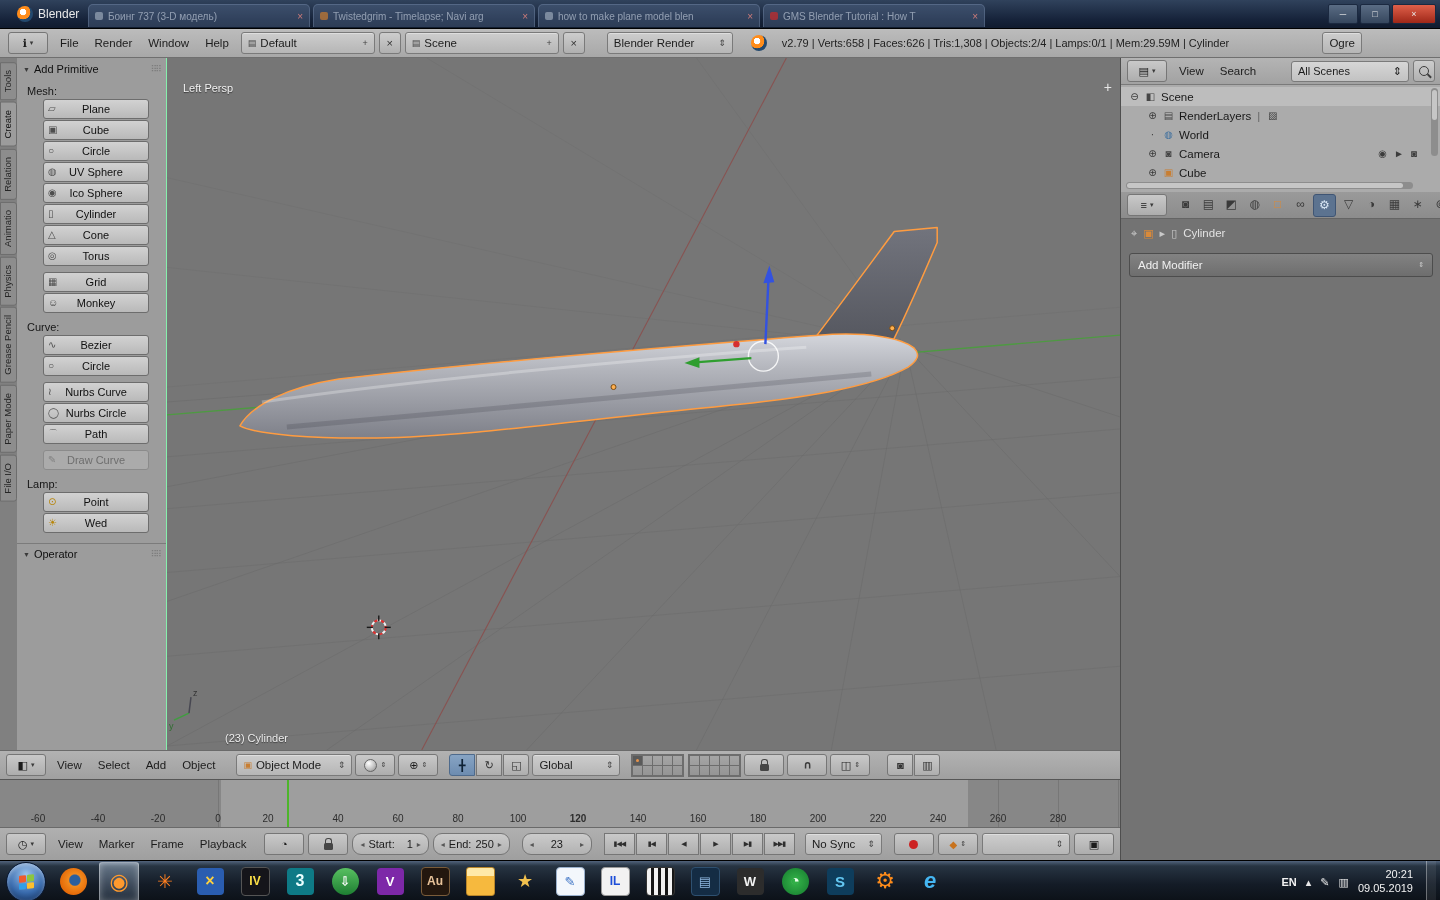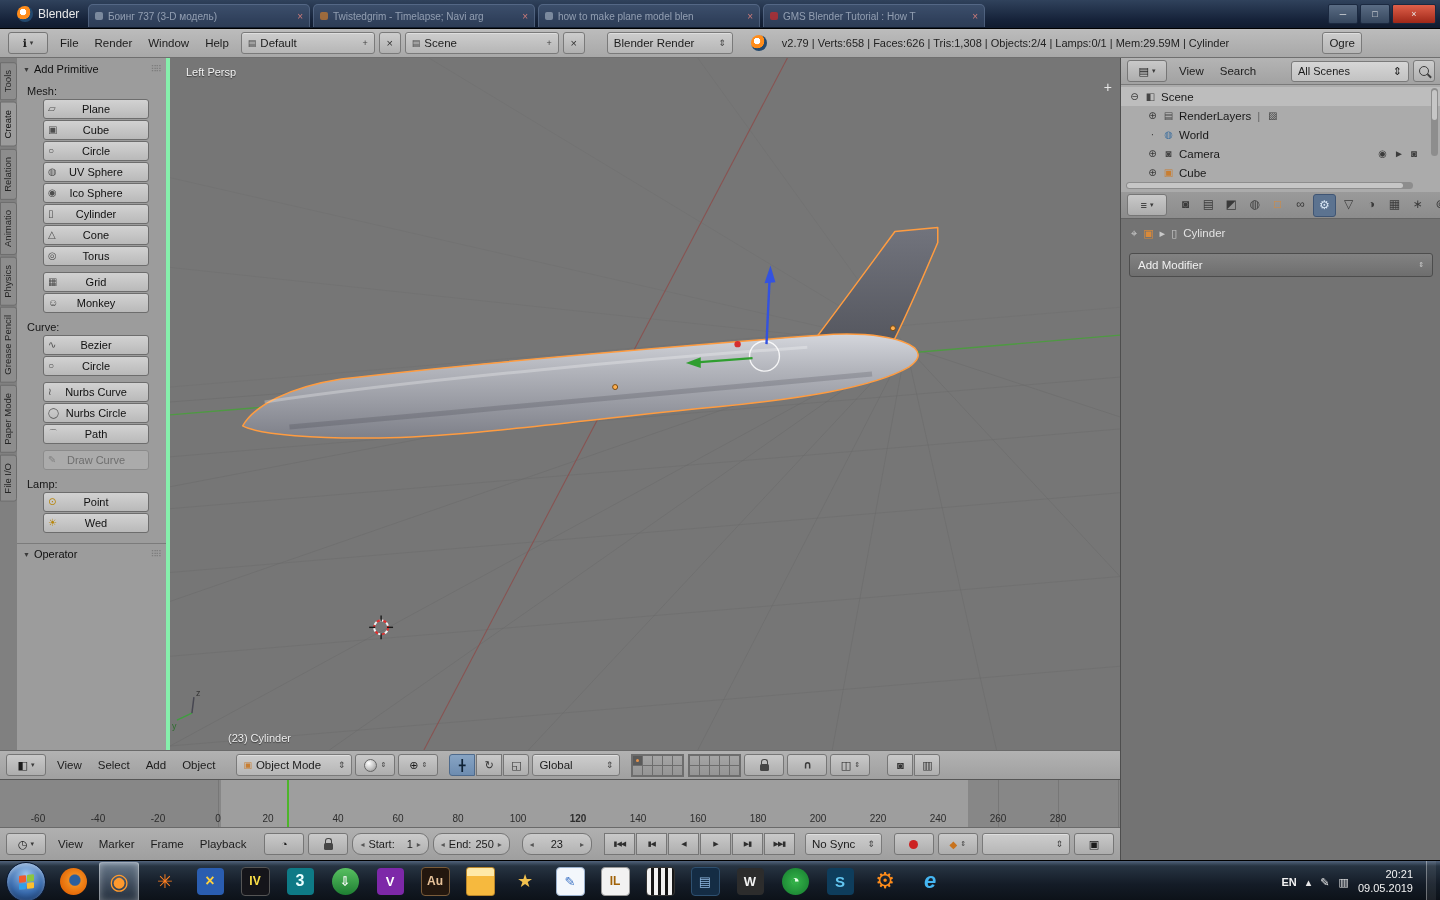--- a/index.html
+++ b/index.html
@@ -25,38 +25,38 @@
   .field .fi{font-size:9px;color:#444}
   .sq-btn{width:20px;height:20px;display:inline-flex;align-items:center;justify-content:center;background:linear-gradient(#cdcdcd,#b0b0b0);border:1px solid #7a7a7a;border-radius:3px;font-size:11px;color:#333}
   .stats{margin-left:6px;color:#222;font-size:11px;white-space:nowrap}
   .ogre{margin-left:auto;margin-right:70px}
   
   .main{display:flex;height:802px}
   .left-center{width:1120px;display:flex;flex-direction:column}
   .view3d{height:722px;display:flex;flex-direction:column}
   .view3d-body{flex:1;display:flex;min-height:0}
   
-  .toolshelf{width:166px;background:#9c9c9c;display:flex;border-right:4px solid #86efac}
+  .toolshelf{width:166px;background:#9c9c9c;display:flex;border-right:1px solid #86efac}
   .shelf-tabs{width:17px;background:#808080;display:flex;flex-direction:column;padding-top:3px}
   .shelf-tab{writing-mode:vertical-rl;transform:rotate(180deg);font-size:9.5px;color:#252525;background:#8d8d8d;border:1px solid #6d6d6d;padding:7px 1px;margin:1px 0;border-radius:3px 0 0 3px;cursor:pointer;text-align:center}
   .shelf-tab.active{background:#9c9c9c;color:#111}
   .shelf-body{flex:1;padding:3px 6px;position:relative;overflow:hidden}
   .panel-header{display:flex;align-items:center;gap:4px;font-size:11px;color:#101010;height:16px}
   .panel-header .dots{margin-left:auto;color:#7c7c7c;font-size:9px;letter-spacing:-2px}
   .shelf-label{font-size:11px;color:#151515;margin:8px 0 2px 4px}
   .shelf-btn{position:relative;display:flex;align-items:center;justify-content:center;width:104px;height:18px;margin:1px 0 0 20px;background:linear-gradient(#d2d2d2,#b9b9b9);border:1px solid #6d6d6d;border-radius:3px;font-size:11px;color:#101010;cursor:pointer}
   .shelf-btn .sb-icon{position:absolute;left:4px;font-size:10px;color:#4e4e4e;line-height:1}
   .shelf-btn.disabled{background:#ababab;color:#6e6e6e;border-color:#8b8b8b}
   .shelf-btn.disabled .sb-icon{color:#828282}
   .grp{margin-top:6px}
   .shelf-divider{border-top:1px solid #7b7b7b;margin:10px -6px 0}
   
   .viewport{flex:1;position:relative;background:#767676;overflow:hidden}
   .vp-svg{position:absolute;inset:0;width:100%;height:100%}
-  .vp-label{position:absolute;top:8px;left:16px;color:#f2f2f2;font-size:11px;text-shadow:0 1px 1px rgba(0,0,0,.55)}
+  .vp-label{position:absolute;top:24px;left:16px;color:#f2f2f2;font-size:11px;text-shadow:0 1px 1px rgba(0,0,0,.55)}
   .vp-obj-label{position:absolute;bottom:6px;left:58px;color:#ececec;font-size:11px;text-shadow:0 1px 1px rgba(0,0,0,.5)}
   .vp-plus{position:absolute;top:22px;right:8px;color:#e6e6e6;font-size:14px;line-height:1;cursor:pointer}
   
   .viewport-header{height:28px;background:linear-gradient(#b2b2b2,#a0a0a0);border-top:1px solid #6a6a6a;display:flex;align-items:center;gap:3px;padding:0 6px;font-size:11.5px}
   .vh-group{display:inline-flex;gap:1px}
   .tog{width:24px;height:20px;display:inline-flex;align-items:center;justify-content:center;background:linear-gradient(#c9c9c9,#aeaeae);border:1px solid #767676;font-size:11px;color:#333}
   .tog.first{border-radius:3px 0 0 3px}.tog.last{border-radius:0 3px 3px 0}
   .tog.active{background:linear-gradient(#87a4c4,#6d8cb0);border-color:#4e6a8c;color:#0e2236}
   .icon-sphere{width:11px;height:11px;border-radius:50%;background:radial-gradient(circle at 35% 30%,#fff,#bdbdbd 60%,#868686);border:1px solid #666;display:inline-block}
   .layer-grid{position:relative;width:51px;height:21px;border:1px solid #6d6d6d;background-image:repeating-linear-gradient(90deg,#6d6d6d 0 1px,transparent 1px 10px),repeating-linear-gradient(0deg,#6d6d6d 0 1px,transparent 1px 10px),linear-gradient(#a6a6a6,#949494)}
@@ -753,21 +753,21 @@
 
       <div class="task-icon">
         <span class="ti-glyph" style="color:#f2c14e;font-size:18px">★</span>
       </div>
 
       <div class="task-icon">
         <span class="ti-glyph" style="background:#f3f7fc;color:#3b72c4;border:1px solid #9ab0cc">✎</span>
       </div>
 
       <div class="task-icon">
-        <span class="ti-glyph" style="background:#f2f2f2;color:#a16207;font-size:12px;border:1px solid #999">IL</span>
+        <span class="ti-glyph" style="background:#f2f2f2;color:#1d4ed8;font-size:12px;border:1px solid #999">IL</span>
       </div>
 
       <div class="task-icon">
         <span class="ti-glyph" style="background:repeating-linear-gradient(90deg,#f2f2f2 0 4px,#161616 4px 7px);border:1px solid #333"></span>
       </div>
 
       <div class="task-icon">
         <span class="ti-glyph" style="background:#142c44;color:#8fb8e0;border:1px solid #2e5070">▤</span>
       </div>
 

